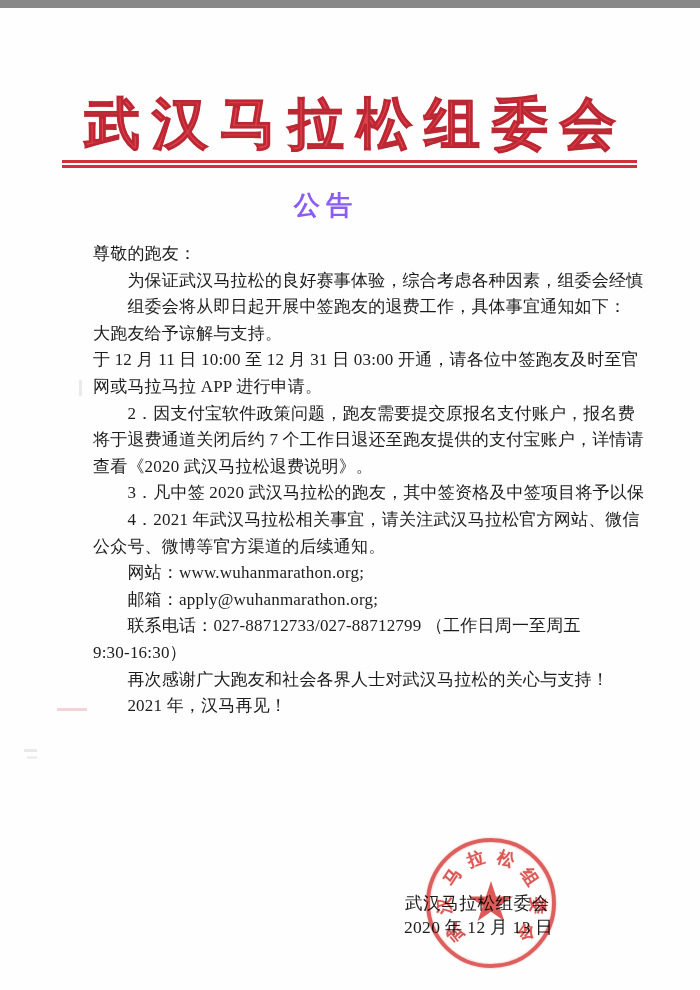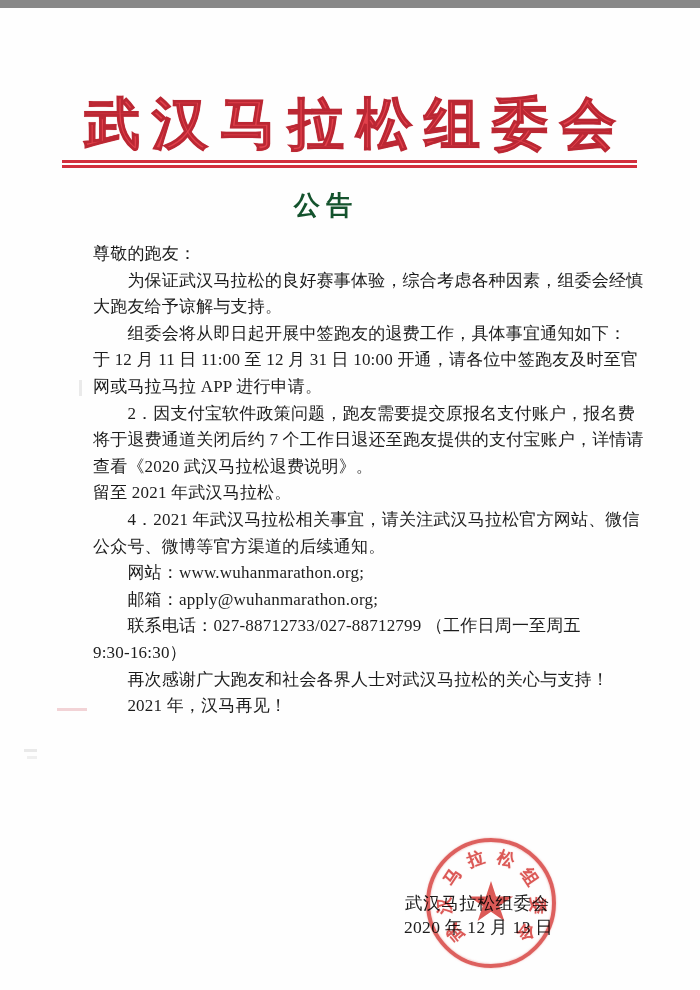--- a/index.html
+++ b/index.html
@@ -20,21 +20,21 @@
     white-space:nowrap;
   }
   .double-rule{
     position:absolute;left:62px;top:152px;width:575px;height:2px;
     background:#fff;
     border-top:3px solid #d22f3d;border-bottom:3px solid #d22f3d;
   }
   .notice-title{
     position:absolute;left:0;top:183px;width:646px;
     text-align:center;font-size:26px;font-weight:bold;line-height:30px;
-    color:#14532d;white-space:pre;
+    color:#8b5cf6;white-space:pre;
   }
   
   .body-text{
     position:absolute;left:93px;top:233px;width:540px;
     font-size:17px;line-height:26.6px;letter-spacing:.2px;font-family:Liberation Serif, serif;
   }
   .bline{white-space:pre;height:26.6px;}
   
   .sig-name{
     position:absolute;left:405px;top:883px;
@@ -89,28 +89,28 @@
 
   <div class="org-title">武汉马拉松组委会</div>
 
   <div class="double-rule"></div>
 
   <div class="notice-title">公 告</div>
 
   <div class="body-text">
     <div class="bline">尊敬的跑友：</div>
     <div class="bline">　　为保证武汉马拉松的良好赛事体验，综合考虑各种因素，组委会经慎</div>
+    <div class="bline">　　组委会将从即日起开展中签跑友的退费工作，具体事宜通知如下：</div>
     <div class="bline">大跑友给予谅解与支持。</div>
-    <div class="bline">　　组委会将从即日起开展中签跑友的退费工作，具体事宜通知如下：</div>
-    <div class="bline">于 12 月 11 日 11:00 至 12 月 31 日 10:00 开通，请各位中签跑友及时至官</div>
+    <div class="bline">于 12 月 11 日 10:00 至 12 月 31 日 03:00 开通，请各位中签跑友及时至官</div>
     <div class="bline">网或马拉马拉 APP 进行申请。</div>
     <div class="bline">　　2．因支付宝软件政策问题，跑友需要提交原报名支付账户，报名费</div>
     <div class="bline">将于退费通道关闭后约 7 个工作日退还至跑友提供的支付宝账户，详情请</div>
     <div class="bline">查看《2020 武汉马拉松退费说明》。</div>
-    <div class="bline">留至 2021 年武汉马拉松。</div>
+    <div class="bline">　　3．凡中签 2020 武汉马拉松的跑友，其中签资格及中签项目将予以保</div>
     <div class="bline">　　4．2021 年武汉马拉松相关事宜，请关注武汉马拉松官方网站、微信</div>
     <div class="bline">公众号、微博等官方渠道的后续通知。</div>
     <div class="bline">　　网站：www.wuhanmarathon.org;</div>
     <div class="bline">　　邮箱：apply@wuhanmarathon.org;</div>
     <div class="bline">　　联系电话：027-88712733/027-88712799 （工作日周一至周五</div>
     <div class="bline">9:30-16:30）</div>
     <div class="bline">　　再次感谢广大跑友和社会各界人士对武汉马拉松的关心与支持！</div>
     <div class="bline">　　2021 年，汉马再见！</div>
   </div>
 

